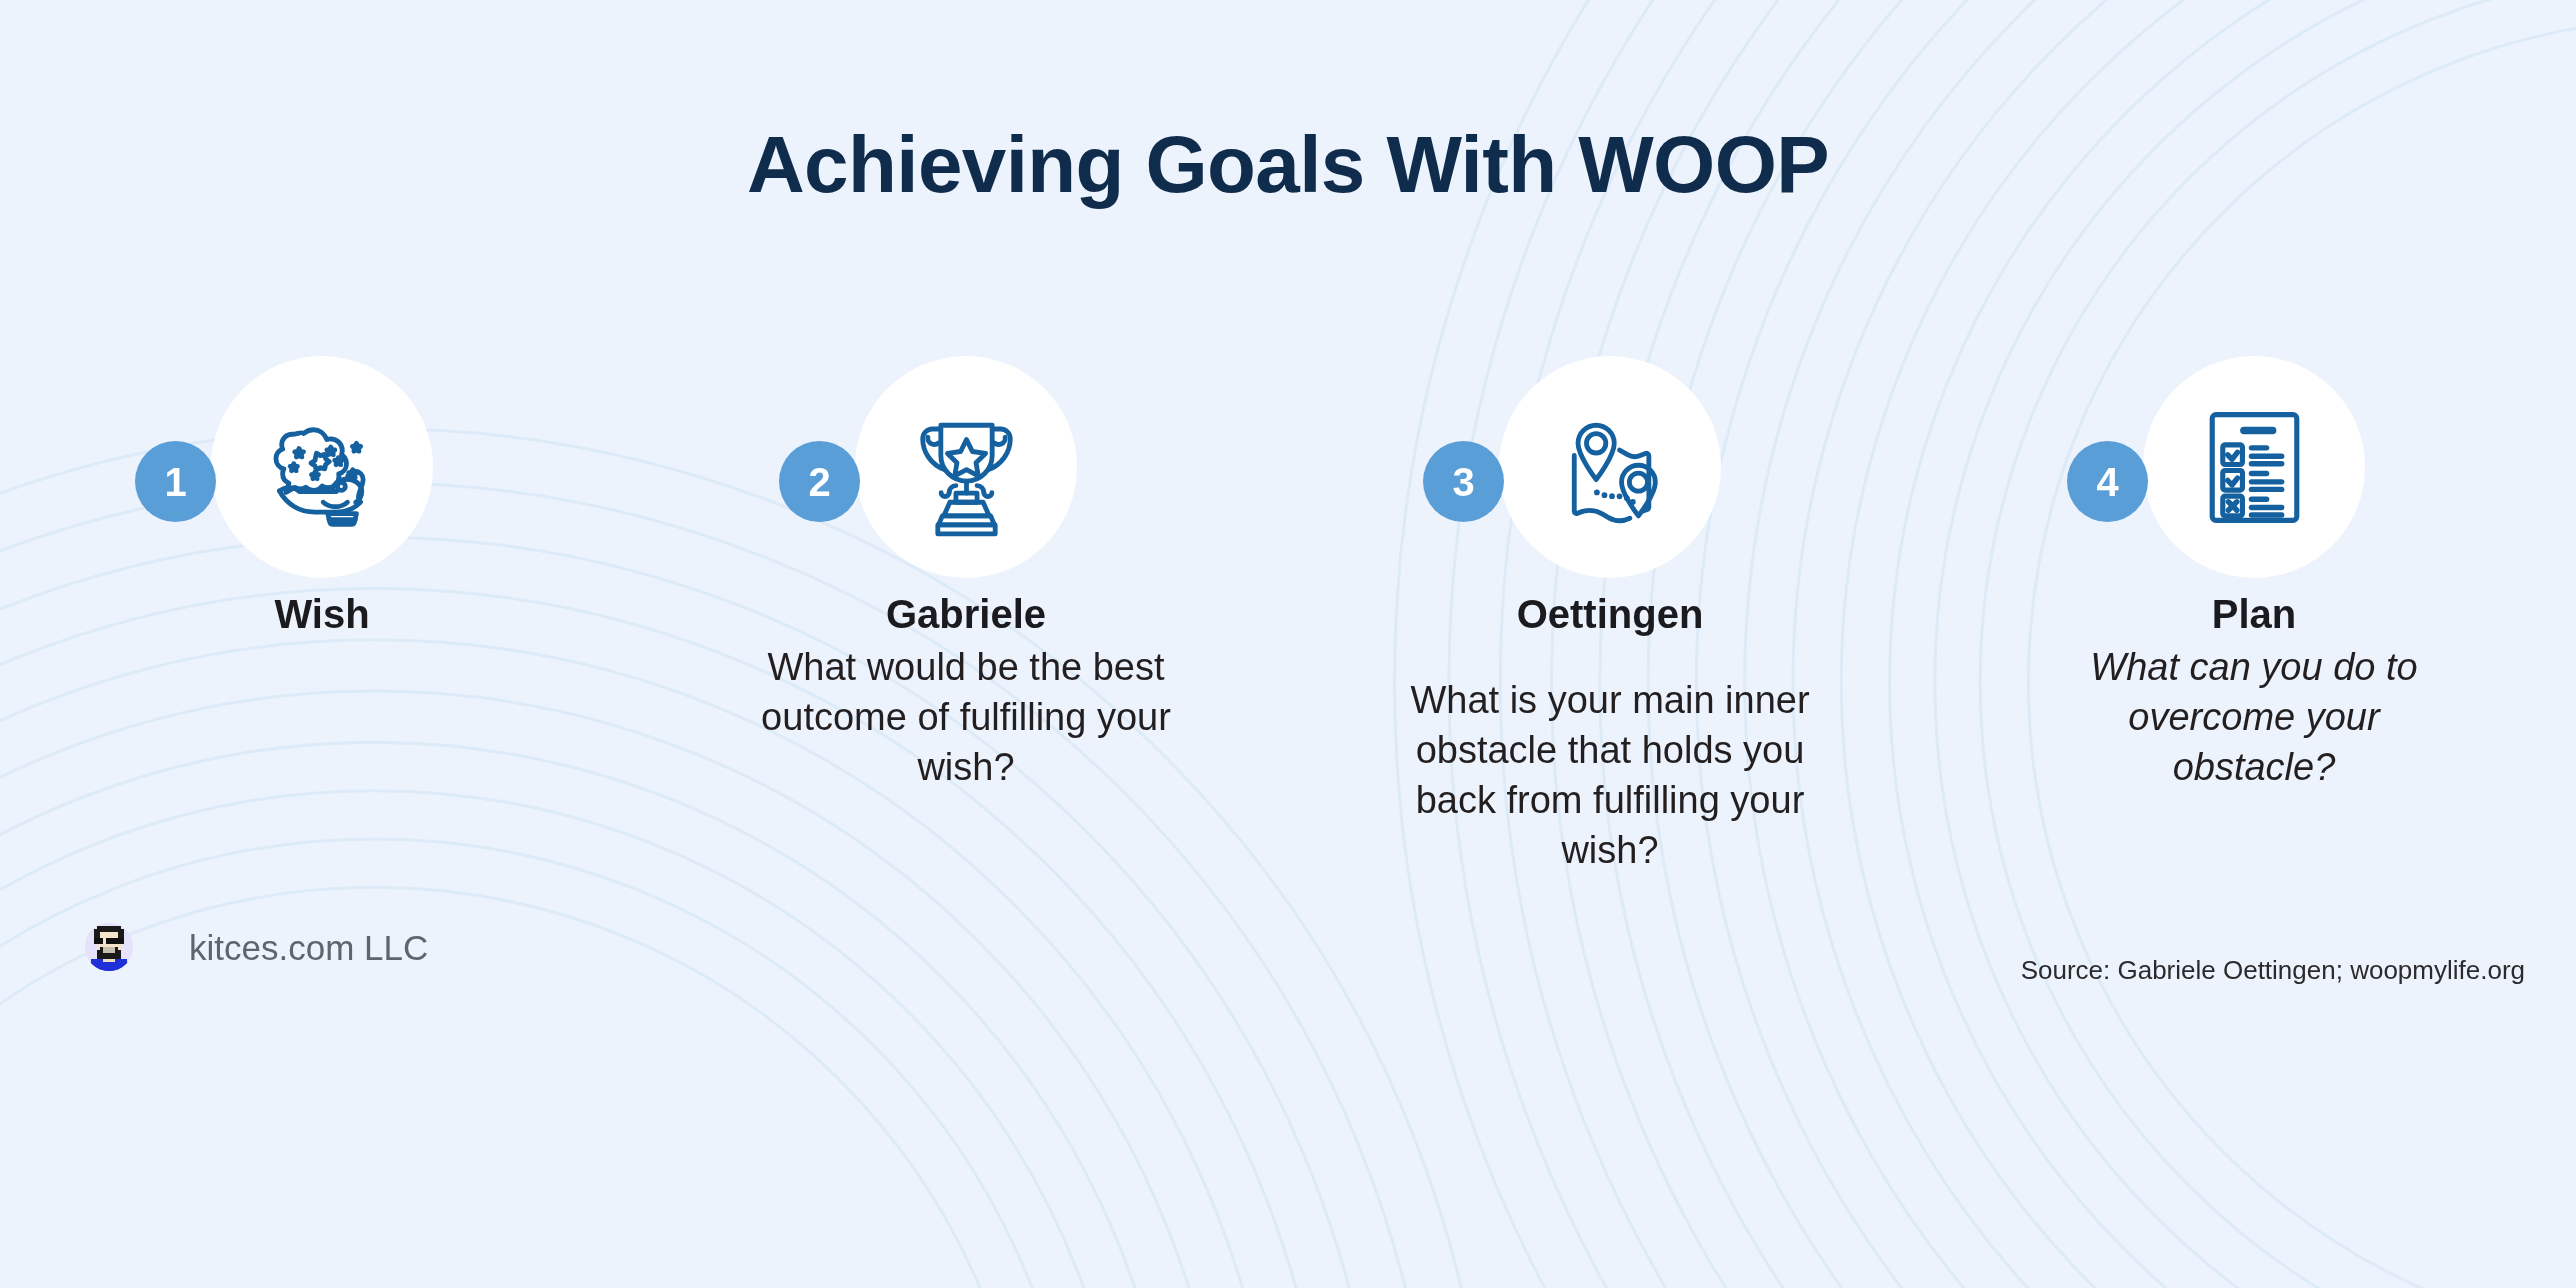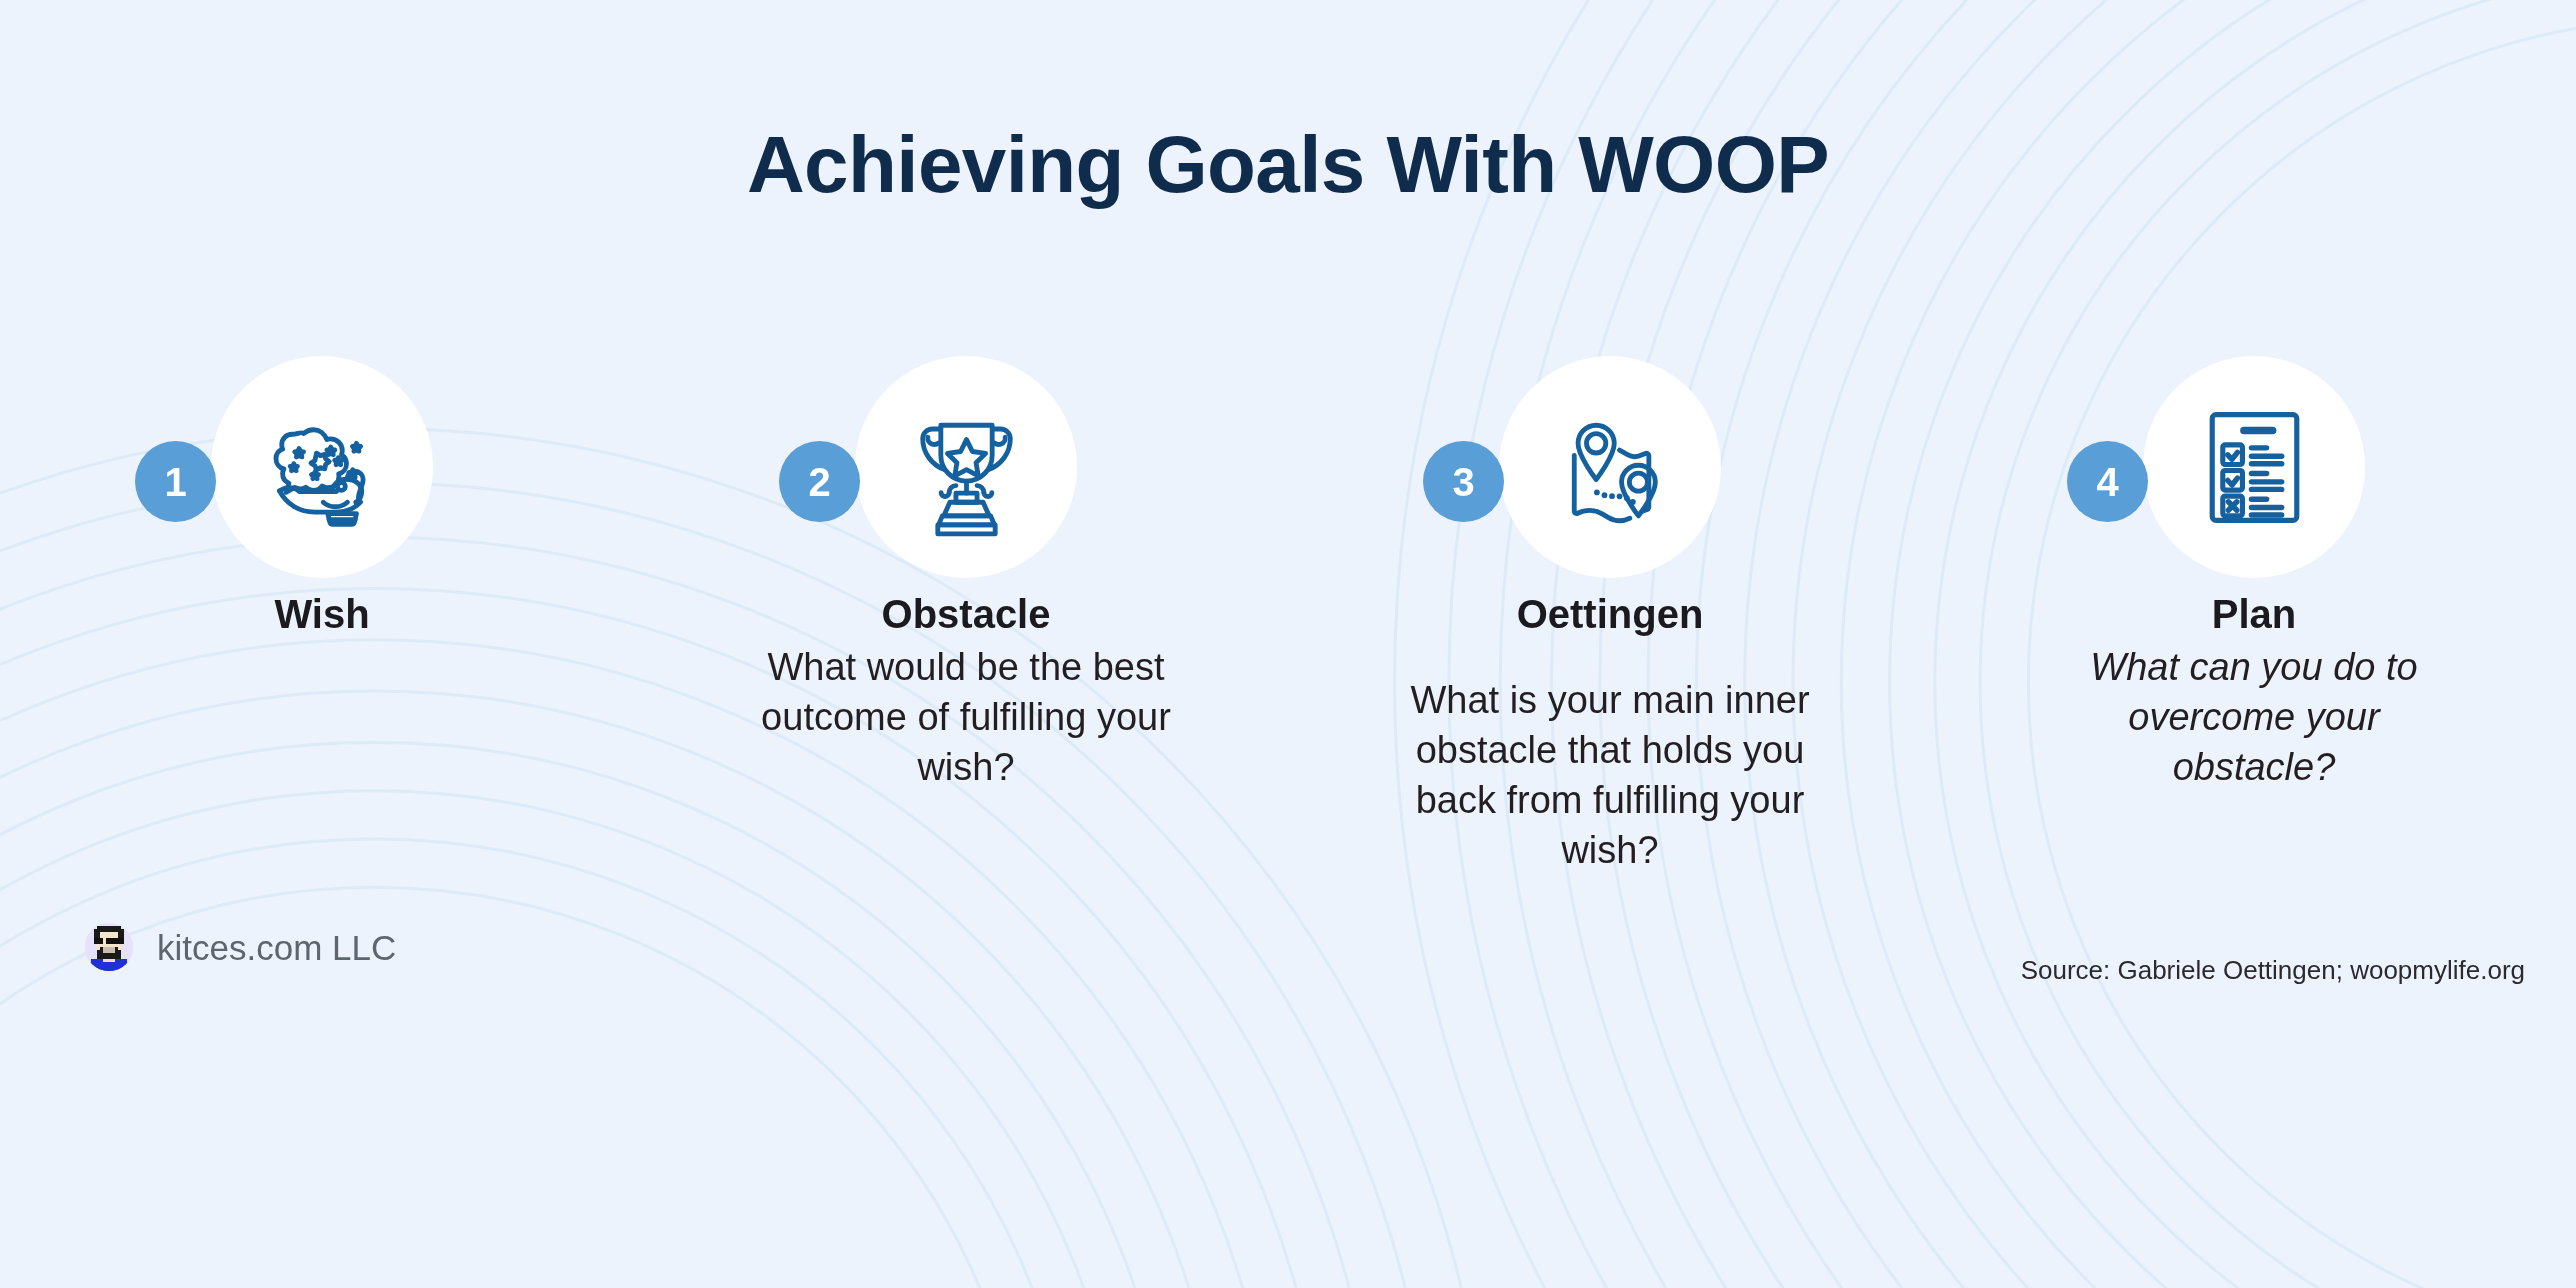--- a/index.html
+++ b/index.html
@@ -131,20 +131,21 @@
     overflow:hidden;
     background:#e3e0fb;
     display:block;
   }
   #avatar svg { display:block; width:48px; height:48px; }
   #brand-name {
     font-size:35px;
     color:#5d666c;
     line-height:1;
     white-space:nowrap;
+    margin-left:32px;
   }
 
   #source-note {
     position:absolute;
     right:51px;
     bottom:27px;
     font-size:26px;
     color:#2b2b2e;
     line-height:1;
     white-space:nowrap;
@@ -249,21 +250,21 @@
             <path d="M57 62c2.5 0 4.5 2 4.5 4.5"></path>
             <path d="M61.5 66.5c0 1.5 1.2 2.7 2.7 2.7 1.4 0 2.6-1.1 2.6-2.5"></path>
 
             <path d="M39 73h22l4 9H35z"></path>
             <path d="M34 82h32l2.5 6h-37z"></path>
             <path d="M31 88h38v6H31z"></path>
           </svg>
         </div>
         <div class="step-badge">2</div>
       </div>
-      <div class="col-heading">Obstacle</div>
+      <div class="col-heading">Gabriele</div>
       <div class="col-body">What would be the best outcome of fulfilling your wish?</div>
     </div>
 
     <div class="col">
       <div class="icon-stack">
         <div class="icon-disc">
           <svg viewBox="0 0 100 100" fill="none" stroke="#15609f" stroke-width="3.2" stroke-linecap="round" stroke-linejoin="round">
 
             <path d="M26 42v37c0 1.1 1.2 1.8 2.2 1.3 5.3-2.6 11.5-2.4 16.6.6l3.6 2.1c4.4 2.6 9.8 2.8 14.4.6"></path>
             <path d="M56 38.5l5.3 3c2.6 1.5 5.7 1.7 8.4.6l3.4-1.4c1.1-.4 2.3.4 2.3 1.6V76c0 .9-.5 1.7-1.4 2l-3 1"></path>

